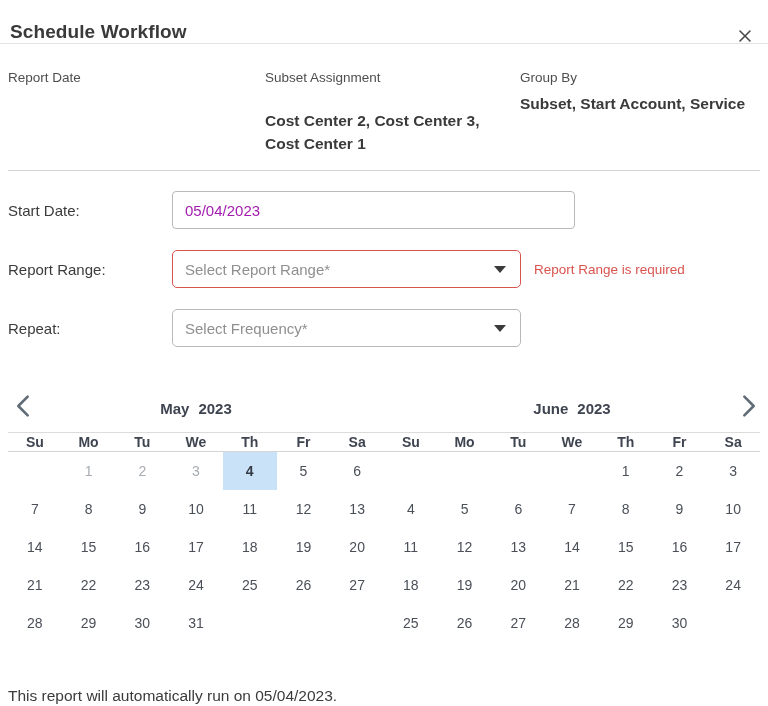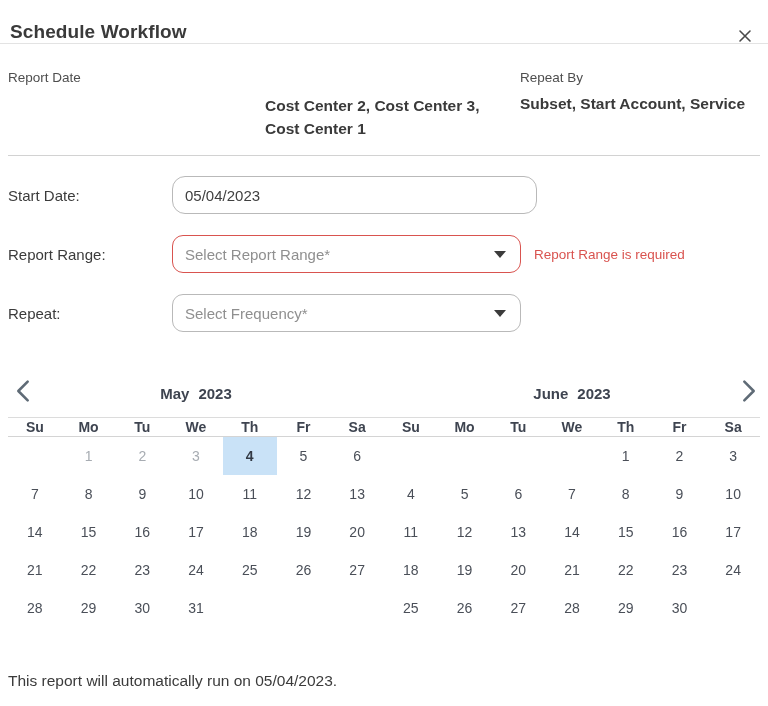--- a/index.html
+++ b/index.html
@@ -13,23 +13,23 @@
   .summary { display:grid; grid-template-columns:257px 255px 1fr; padding:26px 8px 15px 8px; }
   .s-label { font-size:13.5px; color:#4e4e4e; }
   .s-value { font-size:15.5px; font-weight:bold; color:#3a3a3a; margin-top:7px; line-height:23px; }
   .s-wrap { max-width:240px;margin-top:24px; }
 
   .divider { height:1px; background:#d2d2d2; margin:0 8px; }
 
   .form { padding:20px 12px 0 8px; }
   .form-row { display:flex; align-items:center; margin-bottom:21px; height:38px; }
   .f-label { width:164px; font-size:15px; color:#3b3b3b; }
-  .text-input { width:365px; height:38px; border:1px solid #b9b9b9; border-radius:13px;
-    padding:0 12px; font-size:15px; color:#404040; font-family:"Liberation Sans", sans-serif; outline:none; }
-  .select { width:349px; height:38px; border:1px solid #b9b9b9; border-radius:11px;
+  .text-input { width:403px; height:38px; border:1px solid #b9b9b9; border-radius:4px;
+    padding:0 12px; font-size:15px; color:#a21caf; font-family:"Liberation Sans", sans-serif; outline:none; }
+  .select { width:349px; height:38px; border:1px solid #b9b9b9; border-radius:5px;
     display:flex; align-items:center; justify-content:space-between; padding:0 14px 0 12px;
     background:#fff; cursor:pointer; }
   .select.error-border { border:1.5px solid var(--error,#d9534f); }
   .placeholder { font-size:15px; color:#8f8f8f; }
   .caret { width:0; height:0; border-left:6px solid transparent; border-right:6px solid transparent;
     border-top:7px solid #3b3b3b; }
   .error-text { color:var(--error,#d9534f); font-size:13.5px; margin-left:13px; }
 
   .calendars { display:flex; padding:0 8px; margin-top:38px; }
   .calendar { flex:1; }
@@ -65,24 +65,25 @@
         <path d="M2 2 L12 12 M12 2 L2 12" stroke="#4a4a4a" stroke-width="1.6" fill="none" stroke-linecap="round"></path>
       </svg>
     </div>
   </div>
 
   <div class="summary">
     <div>
       <div class="s-label">Report Date</div>
     </div>
     <div>
+      <div class="s-label">Subset Assignment</div>
       <div class="s-value s-wrap">Cost Center 2, Cost Center 3, Cost Center 1</div>
     </div>
     <div>
-      <div class="s-label">Repeat By</div>
+      <div class="s-label">Group By</div>
       <div class="s-value">Subset, Start Account, Service</div>
     </div>
   </div>
 
   <div class="divider"></div>
 
   <div class="form">
     <div class="form-row">
       <div class="f-label">Start Date:</div>
       <input class="text-input" type="text" value="05/04/2023" style="">

